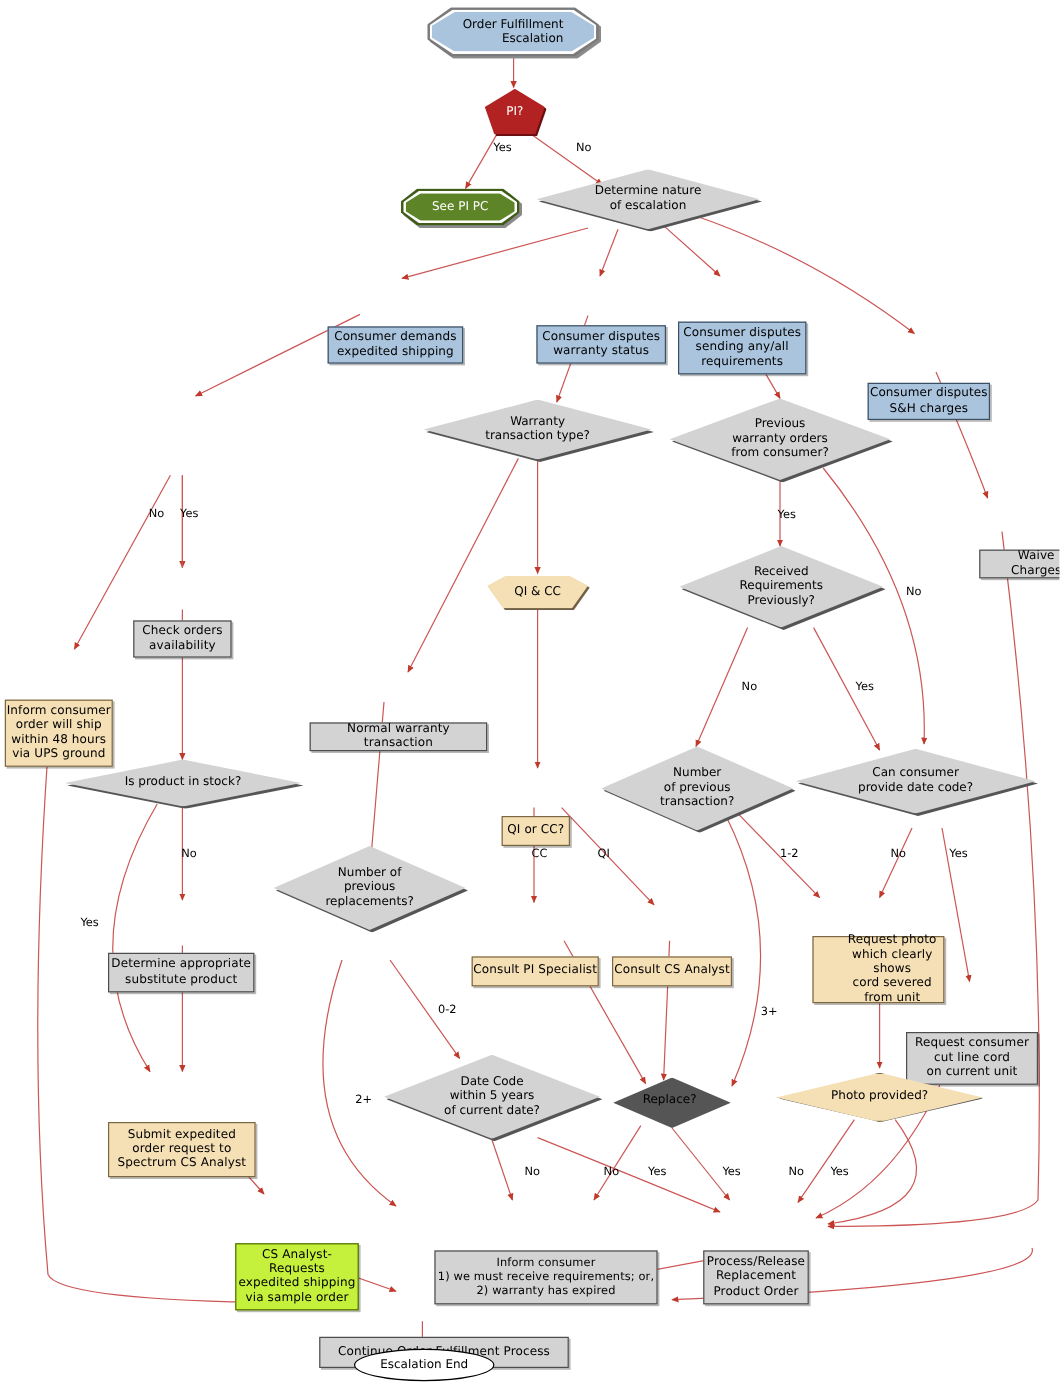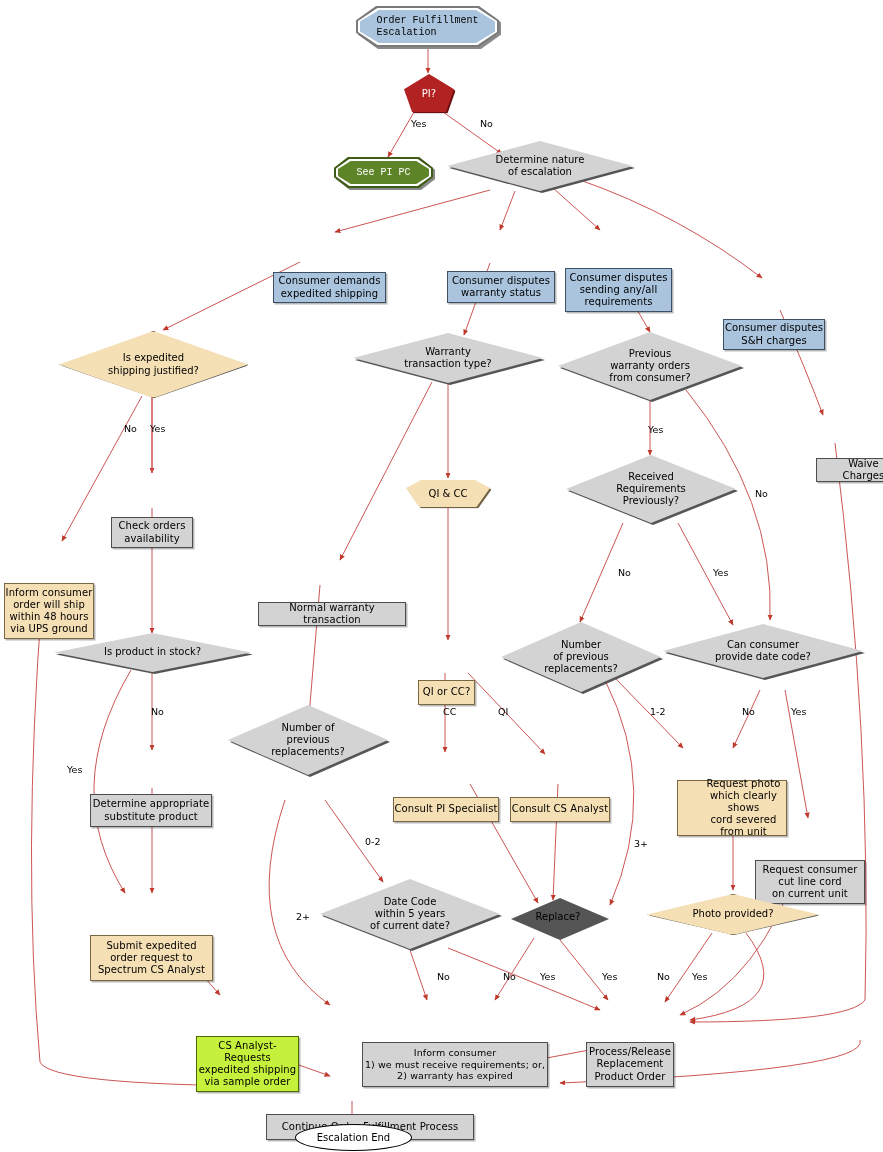--- a/index.html
+++ b/index.html
@@ -59,21 +59,21 @@
   }
   .octmid{
     position:absolute;left:2px;top:2px;width:calc(100% - 4px);height:calc(100% - 4px);
     background:#ffffff;
     clip-path:polygon(14% 0,86% 0,100% 35%,100% 65%,86% 100%,14% 100%,0 65%,0 35%);
   }
   .octface{
     position:absolute;left:4px;top:4px;width:calc(100% - 8px);height:calc(100% - 8px);
     clip-path:polygon(14% 0,86% 0,100% 35%,100% 65%,86% 100%,14% 100%,0 65%,0 35%);
     display:flex;align-items:center;justify-content:center;
-    text-align:left;font-size:10px;line-height:1.2;white-space:pre-line;font-family:Liberation Mono, monospace;
+    text-align:right;font-size:10px;line-height:1.2;white-space:pre-line;
   }
   .octface.start{background:#aac4dd;color:#000;}
   .octface.ref{background:#5d8427;color:#ffffff;}
   .octouter.refline{background:#3f5c17;}
   .octmid.refline{background:#ffffff;}
   
   .pentwrap{position:absolute;}
   .pentface{
     position:absolute;left:0;top:0;width:100%;height:100%;
     background:#b32222;
@@ -257,25 +257,20 @@
   <div class="node rect blue" style="left:273px;top:232px;width:113px;height:31px;">Consumer demands
 expedited shipping</div>
   <div class="node rect blue" style="left:447px;top:231px;width:108px;height:32px;">Consumer disputes
 warranty status</div>
   <div class="node rect blue" style="left:565px;top:228px;width:107px;height:44px;">Consumer disputes
 sending any/all
 requirements</div>
   <div class="node rect blue" style="left:723px;top:279px;width:102px;height:31px;">Consumer disputes
 S&amp;H charges</div>
 
-  <div class="dwrap" style="left:59px;top:331px;width:187px;height:65px;">
-    <div class="dshadow"></div>
-    <div class="dface tan">Is expedited
-shipping justified?</div>
-  </div>
 
   <div class="node rect grey" style="left:111px;top:477px;width:82px;height:31px;">Check orders
 availability</div>
 
   <div class="node rect tan" style="left:4px;top:543px;width:90px;height:56px;">Inform consumer
 order will ship
 within 48 hours
 via UPS ground</div>
 
   <div class="dwrap" style="left:54px;top:633px;width:197px;height:39px;">
@@ -331,21 +326,21 @@
     <div class="dshadow"></div>
     <div class="dface grey">Received
 Requirements
 Previously?</div>
   </div>
 
   <div class="dwrap" style="left:501px;top:622px;width:160px;height:70px;">
     <div class="dshadow"></div>
     <div class="dface grey">Number
 of previous
-replacements?</div>
+transaction?</div>
   </div>
 
   <div class="dwrap" style="left:663px;top:624px;width:200px;height:54px;">
     <div class="dshadow"></div>
     <div class="dface grey">Can consumer
 provide date code?</div>
   </div>
 
   <div class="node rect grey" style="left:816px;top:418px;width:82px;height:24px;padding-left:13px;">Waive Charges</div>
 

